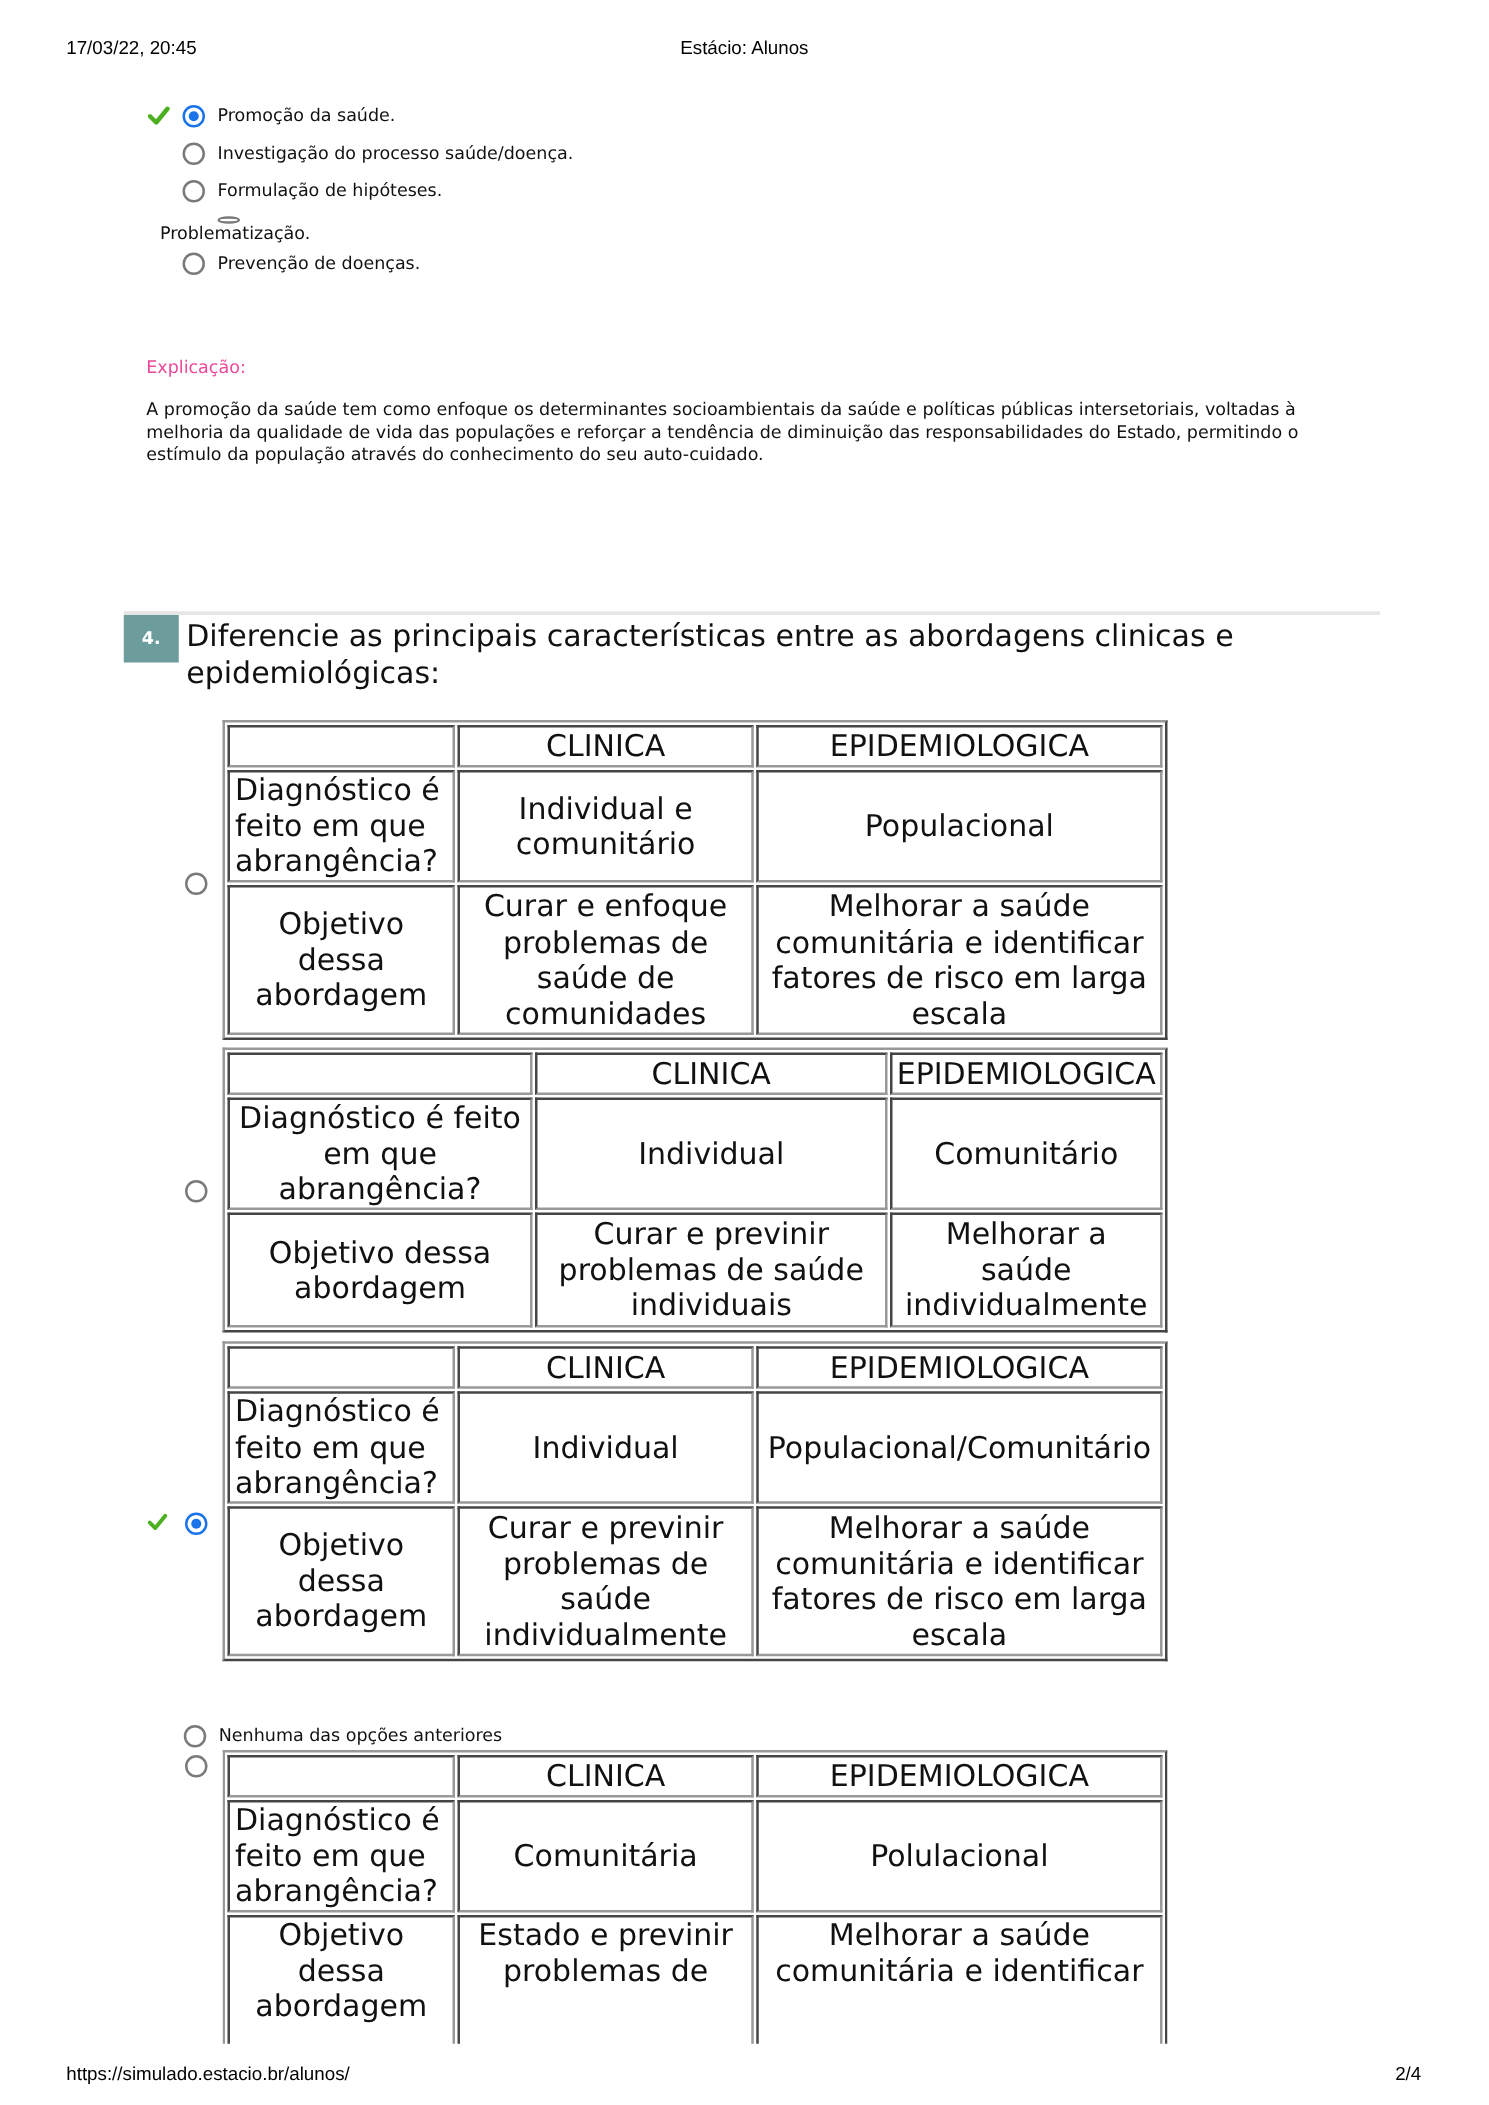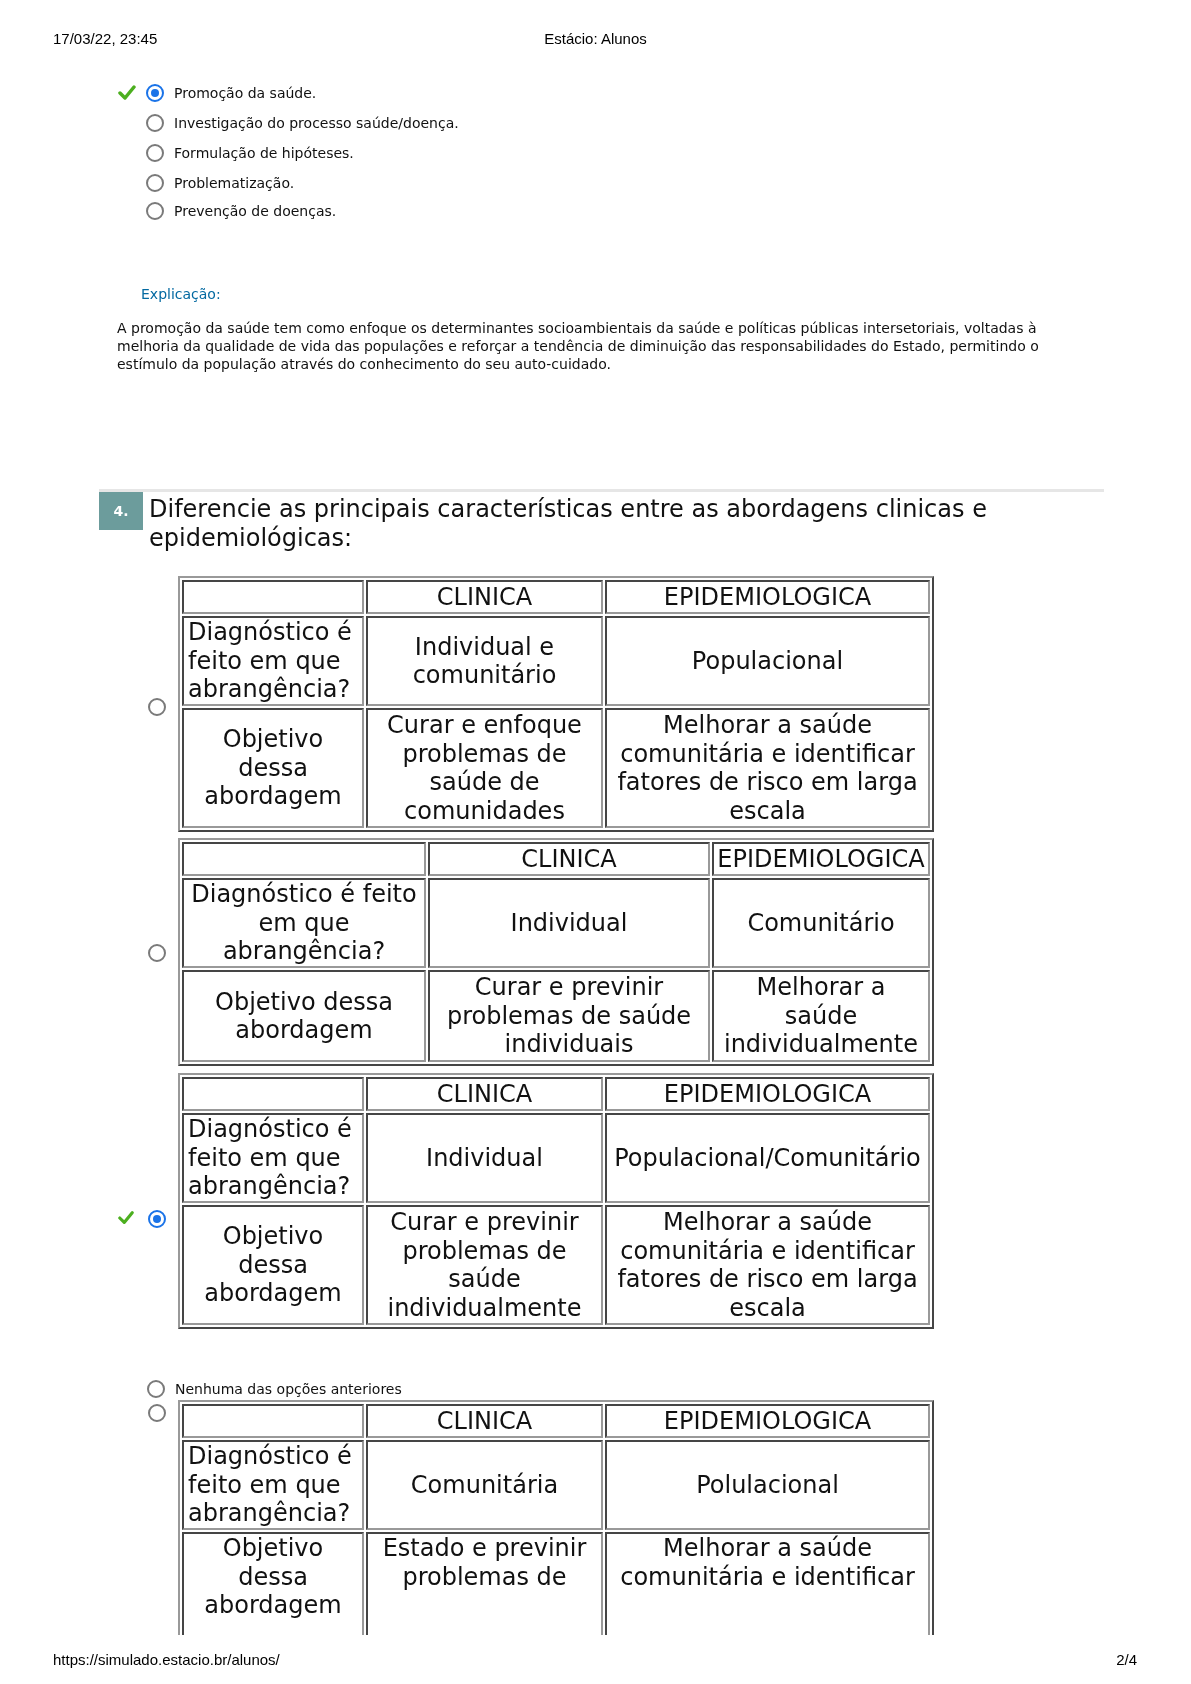--- a/index.html
+++ b/index.html
@@ -14,59 +14,59 @@
 
   .opt { position:absolute; left:118px; height:24px; display:flex; align-items:center; }
   .check { width:18px; height:18px; display:inline-block; margin-right:10px; }
   .check-placeholder { width:18px; height:18px; display:inline-block; margin-right:10px; }
   .radio { width:18px; height:18px; border-radius:50%; border:2px solid #7a7a7a; box-sizing:border-box;
            display:inline-block; background:#fff; position:relative; }
   .radio.sel { border-color:#1a73e8; }
   .radio.sel::after { content:""; position:absolute; left:3px; top:3px; width:8px; height:8px; border-radius:50%; background:#1a73e8; }
   .opt-label { font-size:14px; margin-left:10px; color:#111; }
 
-  .expl-title { position:absolute; left:117px; top:286px; font-size:14px; color:#0369a1;margin-left:24px; }
+  .expl-title { position:absolute; left:117px; top:286px; font-size:14px; color:#ec4899; }
   .expl-text { position:absolute; left:117px; top:319px; width:930px; font-size:14px; line-height:18px; color:#111; }
 
   .divider { position:absolute; left:99px; top:489px; width:1005px; height:3px; background:#e6e6e6; }
   .qnum { position:absolute; left:99px; top:492px; width:44px; height:38px; background:#6c9c9c; color:#fff;
           font-weight:bold; font-size:14px; display:flex; align-items:center; justify-content:center; }
   .qtext { position:absolute; left:149px; top:495px; width:880px; font-size:24px; line-height:29px; color:#111; }
 
   .tbl-wrap { position:absolute; left:178px; }
   table.qt { border:2px outset #999; border-collapse:separate; border-spacing:2px; background:#fff; }
   table.qt td { border:2px inset #999; text-align:center; vertical-align:middle; font-size:24px; line-height:28.5px;
                 color:#111; padding:0 4px; }
   .radio-abs { position:absolute; }
   .check-abs { position:absolute; }
 </style>
 </head>
 <body>
 
-<div class="hdr hdr-left">17/03/22, 23:45</div>
+<div class="hdr hdr-left">17/03/22, 20:45</div>
 <div class="hdr hdr-center">Estácio: Alunos</div>
 
 <div class="opt" style="top:81px;">
   <svg class="check" viewBox="0 0 18 18">
       <path d="M2 9 L7 14 L16 3" fill="none" stroke="#4caf1f" stroke-width="3.5" stroke-linecap="round" stroke-linejoin="round"></path>
     </svg>
   <span class="radio sel"></span>
   <span class="opt-label">Promoção da saúde.</span>
 </div>
 <div class="opt" style="top:111px;">
   <span class="check-placeholder"></span>
   <span class="radio"></span>
   <span class="opt-label">Investigação do processo saúde/doença.</span>
 </div>
 <div class="opt" style="top:141px;">
   <span class="check-placeholder"></span>
   <span class="radio"></span>
   <span class="opt-label">Formulação de hipóteses.</span>
 </div>
-<div class="opt" style="top:171px;">
+<div class="opt" style="top:171px;flex-direction:column;">
   <span class="check-placeholder"></span>
   <span class="radio"></span>
   <span class="opt-label">Problematização.</span>
 </div>
 <div class="opt" style="top:199px;">
   <span class="check-placeholder"></span>
   <span class="radio"></span>
   <span class="opt-label">Prevenção de doenças.</span>
 </div>
 

